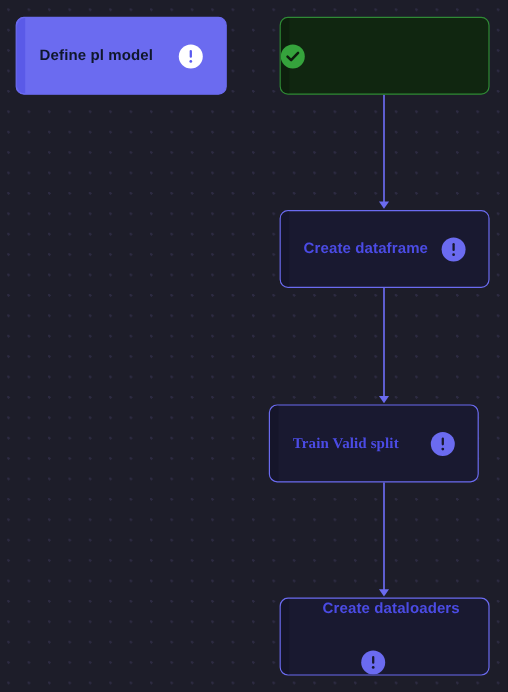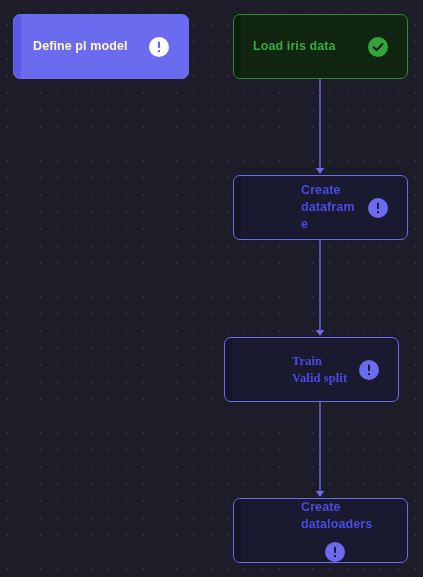--- a/index.html
+++ b/index.html
@@ -74,28 +74,27 @@
     justify-content: center;
   }
   .badge svg { display: block; }
 
   
   .node.filled {
     background: #6b6bf0;
     border: 1px solid #6b6bf0;
   }
   .node.filled .node-accent { background: #5a5ae8; }
-  .node.filled .node-label { color: #fef9c3; }
+  .node.filled .node-label { color: #0f172a; }
   .node.filled .badge { background: #ffffff; }
 
   
   .node.outline {
     background: #191930;
     border: 1px solid #6b6bf0;
-    padding-left: 48px;
   }
   .node.outline .node-accent { background: #15152a; }
   .node.outline .node-label { color: #4b4be4; }
   .node.outline .badge { background: #6b6bf0; }
 
   
   .node.success {
     background: #102610;
     border: 1px solid #2f8a35;
   }
@@ -129,21 +128,20 @@
         <div class="node-label">Define pl model</div>
         <div class="badge">
           <svg width="20" height="20" viewBox="0 0 20 20">
             <rect x="9.05" y="4.6" width="1.9" height="6.6" rx="0.95" fill="#5a5af0"></rect>
             <circle cx="10" cy="14.2" r="1.15" fill="#5a5af0"></circle>
           </svg>
         </div>
       </div>
       <div class="node success" style="left: 233px; top: 14px; width: 175px; height: 65px;">
         <div class="node-accent"></div>
-        <div class="node-label">Load iris data</div>
         <div class="badge">
           <svg width="20" height="20" viewBox="0 0 20 20">
             <path d="M5.6 10.2 L8.6 13.1 L14.4 7.0" stroke="#0d1f0d" stroke-width="2.1" stroke-linecap="round" stroke-linejoin="round" fill="none"></path>
           </svg>
         </div>
       </div>
       <div class="node outline" style="left: 233px; top: 175px; width: 175px; height: 65px;">
         <div class="node-accent"></div>
         <div class="node-label">Create dataframe</div>
         <div class="badge">

